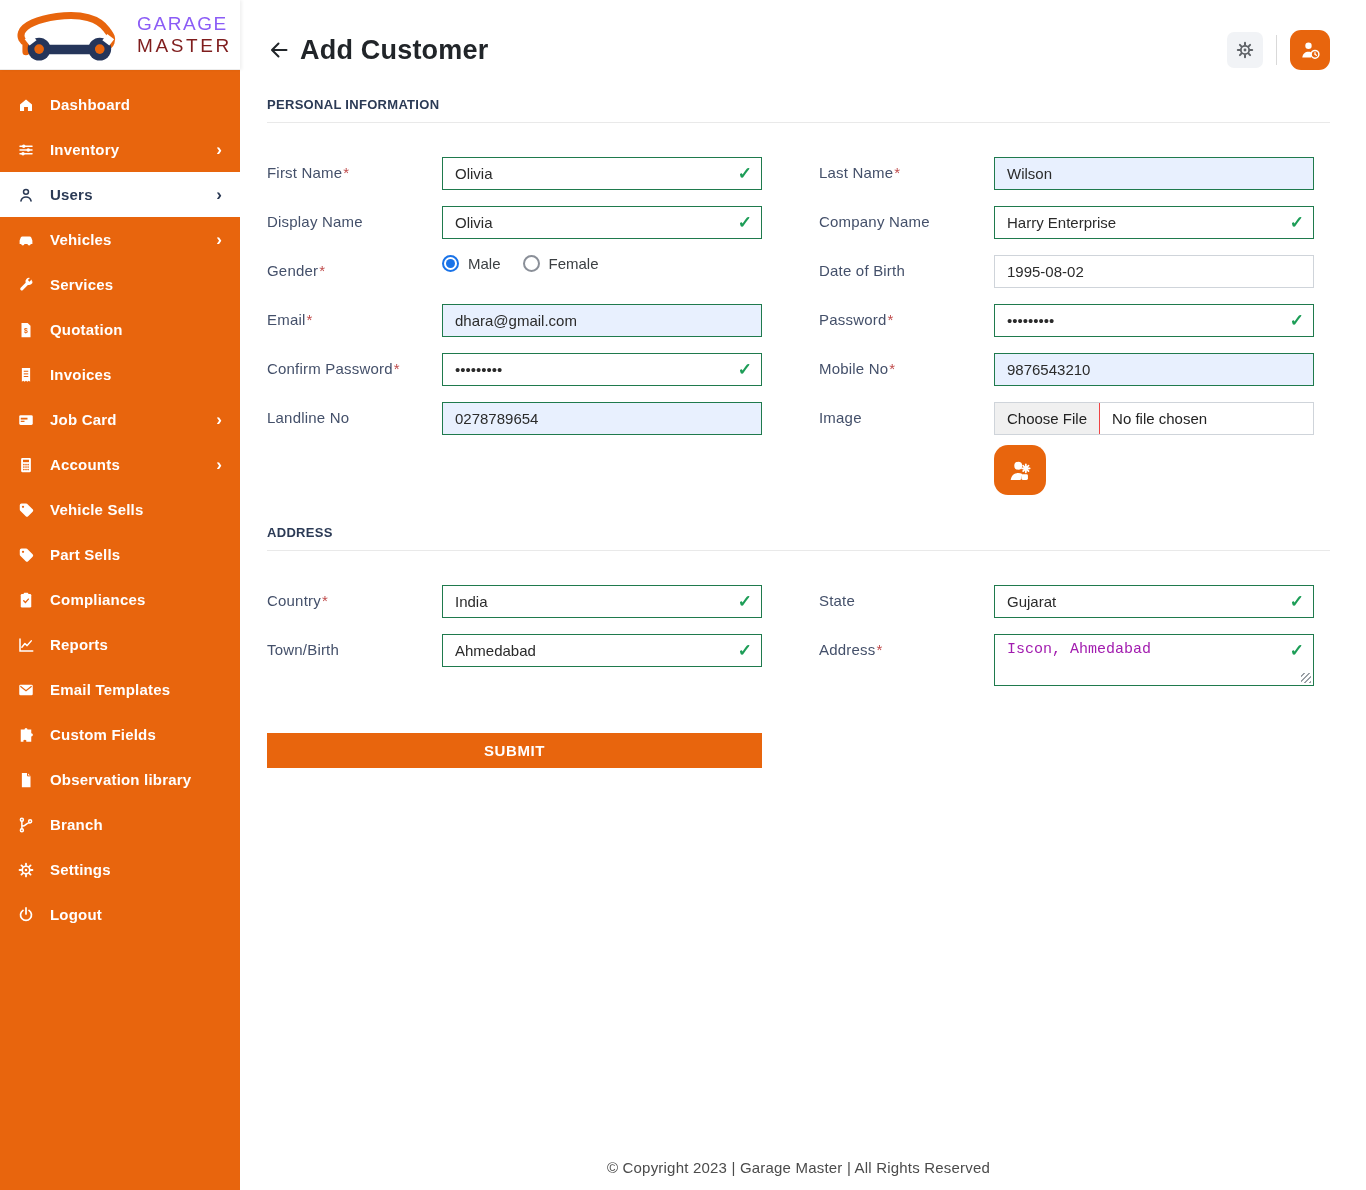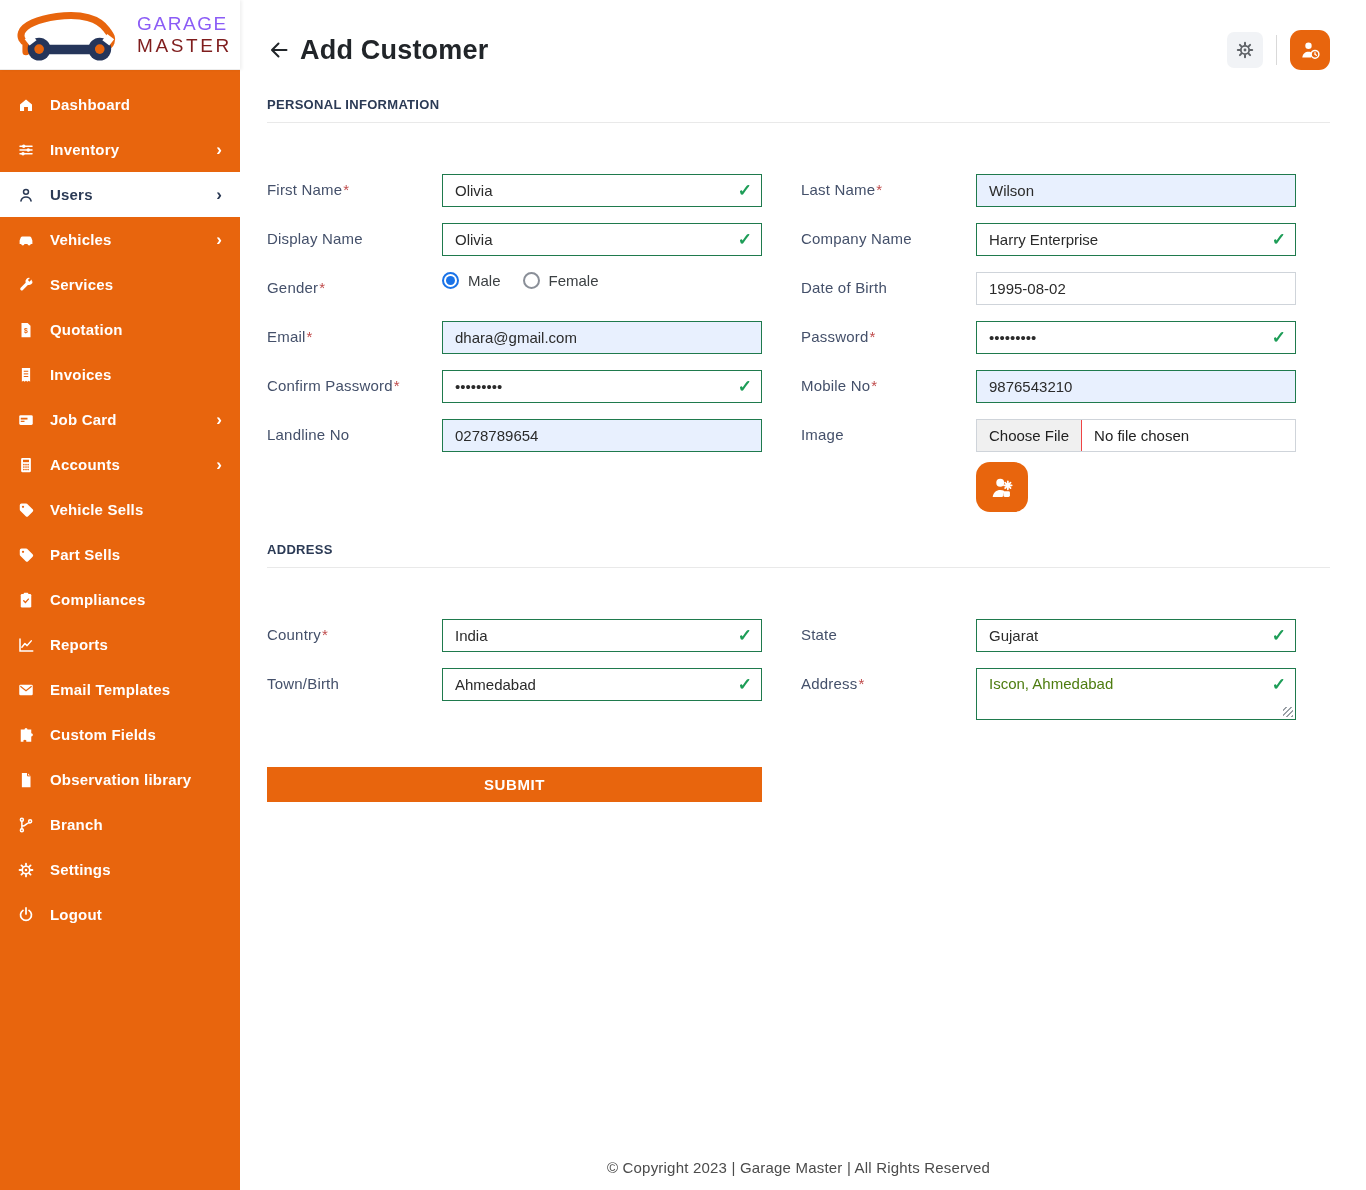--- a/index.html
+++ b/index.html
@@ -27,21 +27,21 @@
   .hdr-actions{margin-left:auto;display:flex;align-items:center;gap:13px}
   .gear-btn{width:36px;height:36px;border:none;background:#f1f3f6;border-radius:7px;display:flex;align-items:center;justify-content:center;cursor:pointer;color:#5f6368}
   .gear-btn svg{width:20px;height:20px}
   .vdivider{width:1px;height:30px;background:#d9d9d9}
   .ucbtn{width:40px;height:40px;border:none;background:#E8650D;border-radius:11px;display:flex;align-items:center;justify-content:center;cursor:pointer}
   .ucbtn svg{width:24px;height:24px}
 
   .sec-title{font-size:13px;font-weight:bold;color:#2b3a55;letter-spacing:.3px;margin-top:27px}
   .sec-rule{border:none;border-top:1px solid #e9e9e9;margin:10px 0 0}
 
-  .cols{display:flex;gap:39px;margin-top:51px}
+  .cols{display:flex;gap:57px;margin-top:34px}
   .col{width:495px;flex:0 0 495px}
   .frow{display:flex;margin-bottom:16px;min-height:33px}
   .flabel{width:175px;flex:0 0 175px;font-size:15px;color:#44506a;padding-top:7px;letter-spacing:.2px}
   .req{color:#bf4a4a;margin-left:1px}
   .fctrl{position:relative}
   .iw{position:relative;width:320px;height:33px;border:1px solid #cfd4da;background:#fff;box-sizing:border-box}
   .iw.valid{border-color:#1f7a4d}
   .iw.fill{background:#e8f0fe}
   .iw input{width:100%;height:100%;border:none;background:transparent;padding:0 30px 0 12px;font-size:15px;color:#2b2b2b;font-family:inherit;box-sizing:border-box;outline:none}
   .chk{position:absolute;right:9px;top:50%;transform:translateY(-52%);color:#1d9d57;font-weight:bold;font-size:17px}
@@ -50,21 +50,21 @@
   .rdot.sel{border-color:#1a73e8}
   .rdot.sel::after{content:"";position:absolute;inset:2px;border-radius:50%;background:#1a73e8}
   .rlabel{font-size:15px;color:#3c4043;margin-right:13px}
   .filew{display:flex;align-items:center;width:320px;height:33px;border:1px solid #cfd4da;box-sizing:border-box;background:#fff;overflow:hidden}
   .fbtn{height:100%;display:flex;align-items:center;padding:0 12px;background:#f0f0f0;border-right:1px solid #ef4444;font-size:15px;color:#222;cursor:pointer;white-space:nowrap}
   .fstat{padding:0 12px;font-size:15px;color:#222;white-space:nowrap}
   .avatar-btn{width:52px;height:50px;background:#E8650D;border:none;border-radius:14px;margin-top:10px;display:flex;align-items:center;justify-content:center;cursor:pointer}
   .avatar-btn svg{width:28px;height:28px}
   .taw{position:relative;width:320px;height:52px;border:1px solid #cfd4da;box-sizing:border-box;background:#fff}
   .taw.valid{border-color:#1f7a4d}
-  .taw textarea{width:100%;height:100%;border:none;resize:none;padding:6px 30px 6px 12px;font-size:15px;font-family:Liberation Sans, sans-serif;color:#4d7c0f;box-sizing:border-box;outline:none;background:transparent}
+  .taw textarea{width:100%;height:100%;border:none;resize:none;padding:6px 30px 6px 12px;font-size:15px;font-family:Liberation Mono, monospace;color:#a21caf;box-sizing:border-box;outline:none;background:transparent}
   .taw .chk{top:16px}
   .rsz{position:absolute;right:2px;bottom:2px;width:10px;height:10px;background:repeating-linear-gradient(135deg,transparent 0 2px,#9aa0a6 2px 3.5px);cursor:nwse-resize}
   .submit{display:block;width:495px;height:35px;background:#E8650D;color:#fff;border:none;font-size:15px;font-weight:bold;letter-spacing:.6px;margin-top:31px;cursor:pointer;font-family:inherit}
   .footer{margin-top:auto;text-align:center;padding-bottom:14px;font-size:15px;color:#4b4b4b;letter-spacing:.2px}
 </style>
 </head>
 <body>
 
 <aside class="sidebar">
   <div class="logo">

